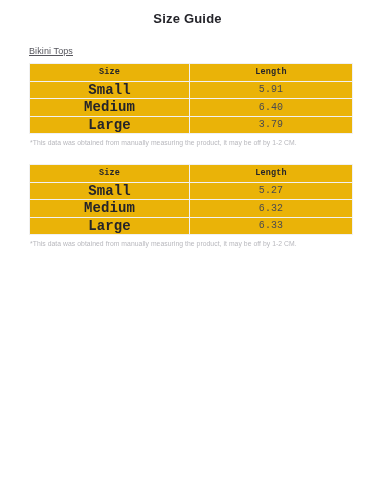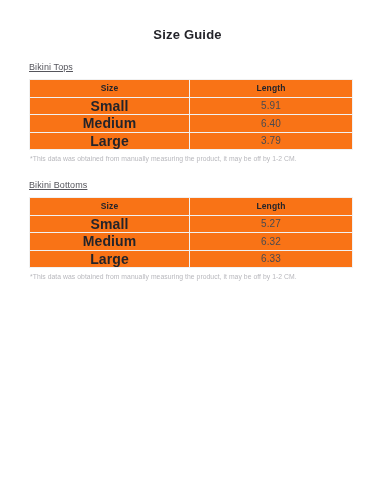--- a/index.html
+++ b/index.html
@@ -10,21 +10,21 @@
     -webkit-font-smoothing:antialiased;
   }
   .page { width:375px; height:500px; position:relative; background:#fff; padding:0; }
 
   .page-title {
     text-align:center;
     font-size:13px;
     font-weight:bold;
     color:#24242a;
     letter-spacing:0.2px;
-    margin-top:28px;
+    margin-top:12px;
     line-height:14px;
   }
 
   .section { margin-top:0; }
   .section-1 { margin-top:20px; }
   .section-2 { margin-top:17px; }
 
   .section-label {
     font-size:9px;
     color:#55555c;
@@ -33,22 +33,23 @@
     letter-spacing:0.1px;
     text-decoration:underline;
   }
 
   .size-table {
     width:323px;
     margin-left:29px;
     margin-top:6px;
     border-collapse:collapse;
     table-layout:fixed;
-    background:#f97316;
+    background:#eab308;
     border:1px solid #f1f1f1;
+    font-family:Liberation Mono, monospace;
   }
   .size-table col.c1 { width:160px; }
   .size-table col.c2 { width:163px; }
 
   .size-table th, .size-table td {
     border:1px solid #f1f1f1;
     text-align:center;
     height:17.5px;
     padding:0;
     vertical-align:middle;
@@ -117,21 +118,20 @@
           <td class="sz">Large</td>
           <td class="len">3.79</td>
         </tr>
       </tbody>
     </table>
 
     <div class="footnote">*This data was obtained from manually measuring the product, it may be off by 1-2 CM.</div>
   </div>
 
   <div class="section section-2">
-    <div class="section-label">Bikini Bottoms</div>
 
     <table class="size-table">
       <colgroup>
           <col class="c1">
           <col class="c2">
         </colgroup>
       <thead>
         <tr>
           <th>Size</th>
           <th>Length</th>

